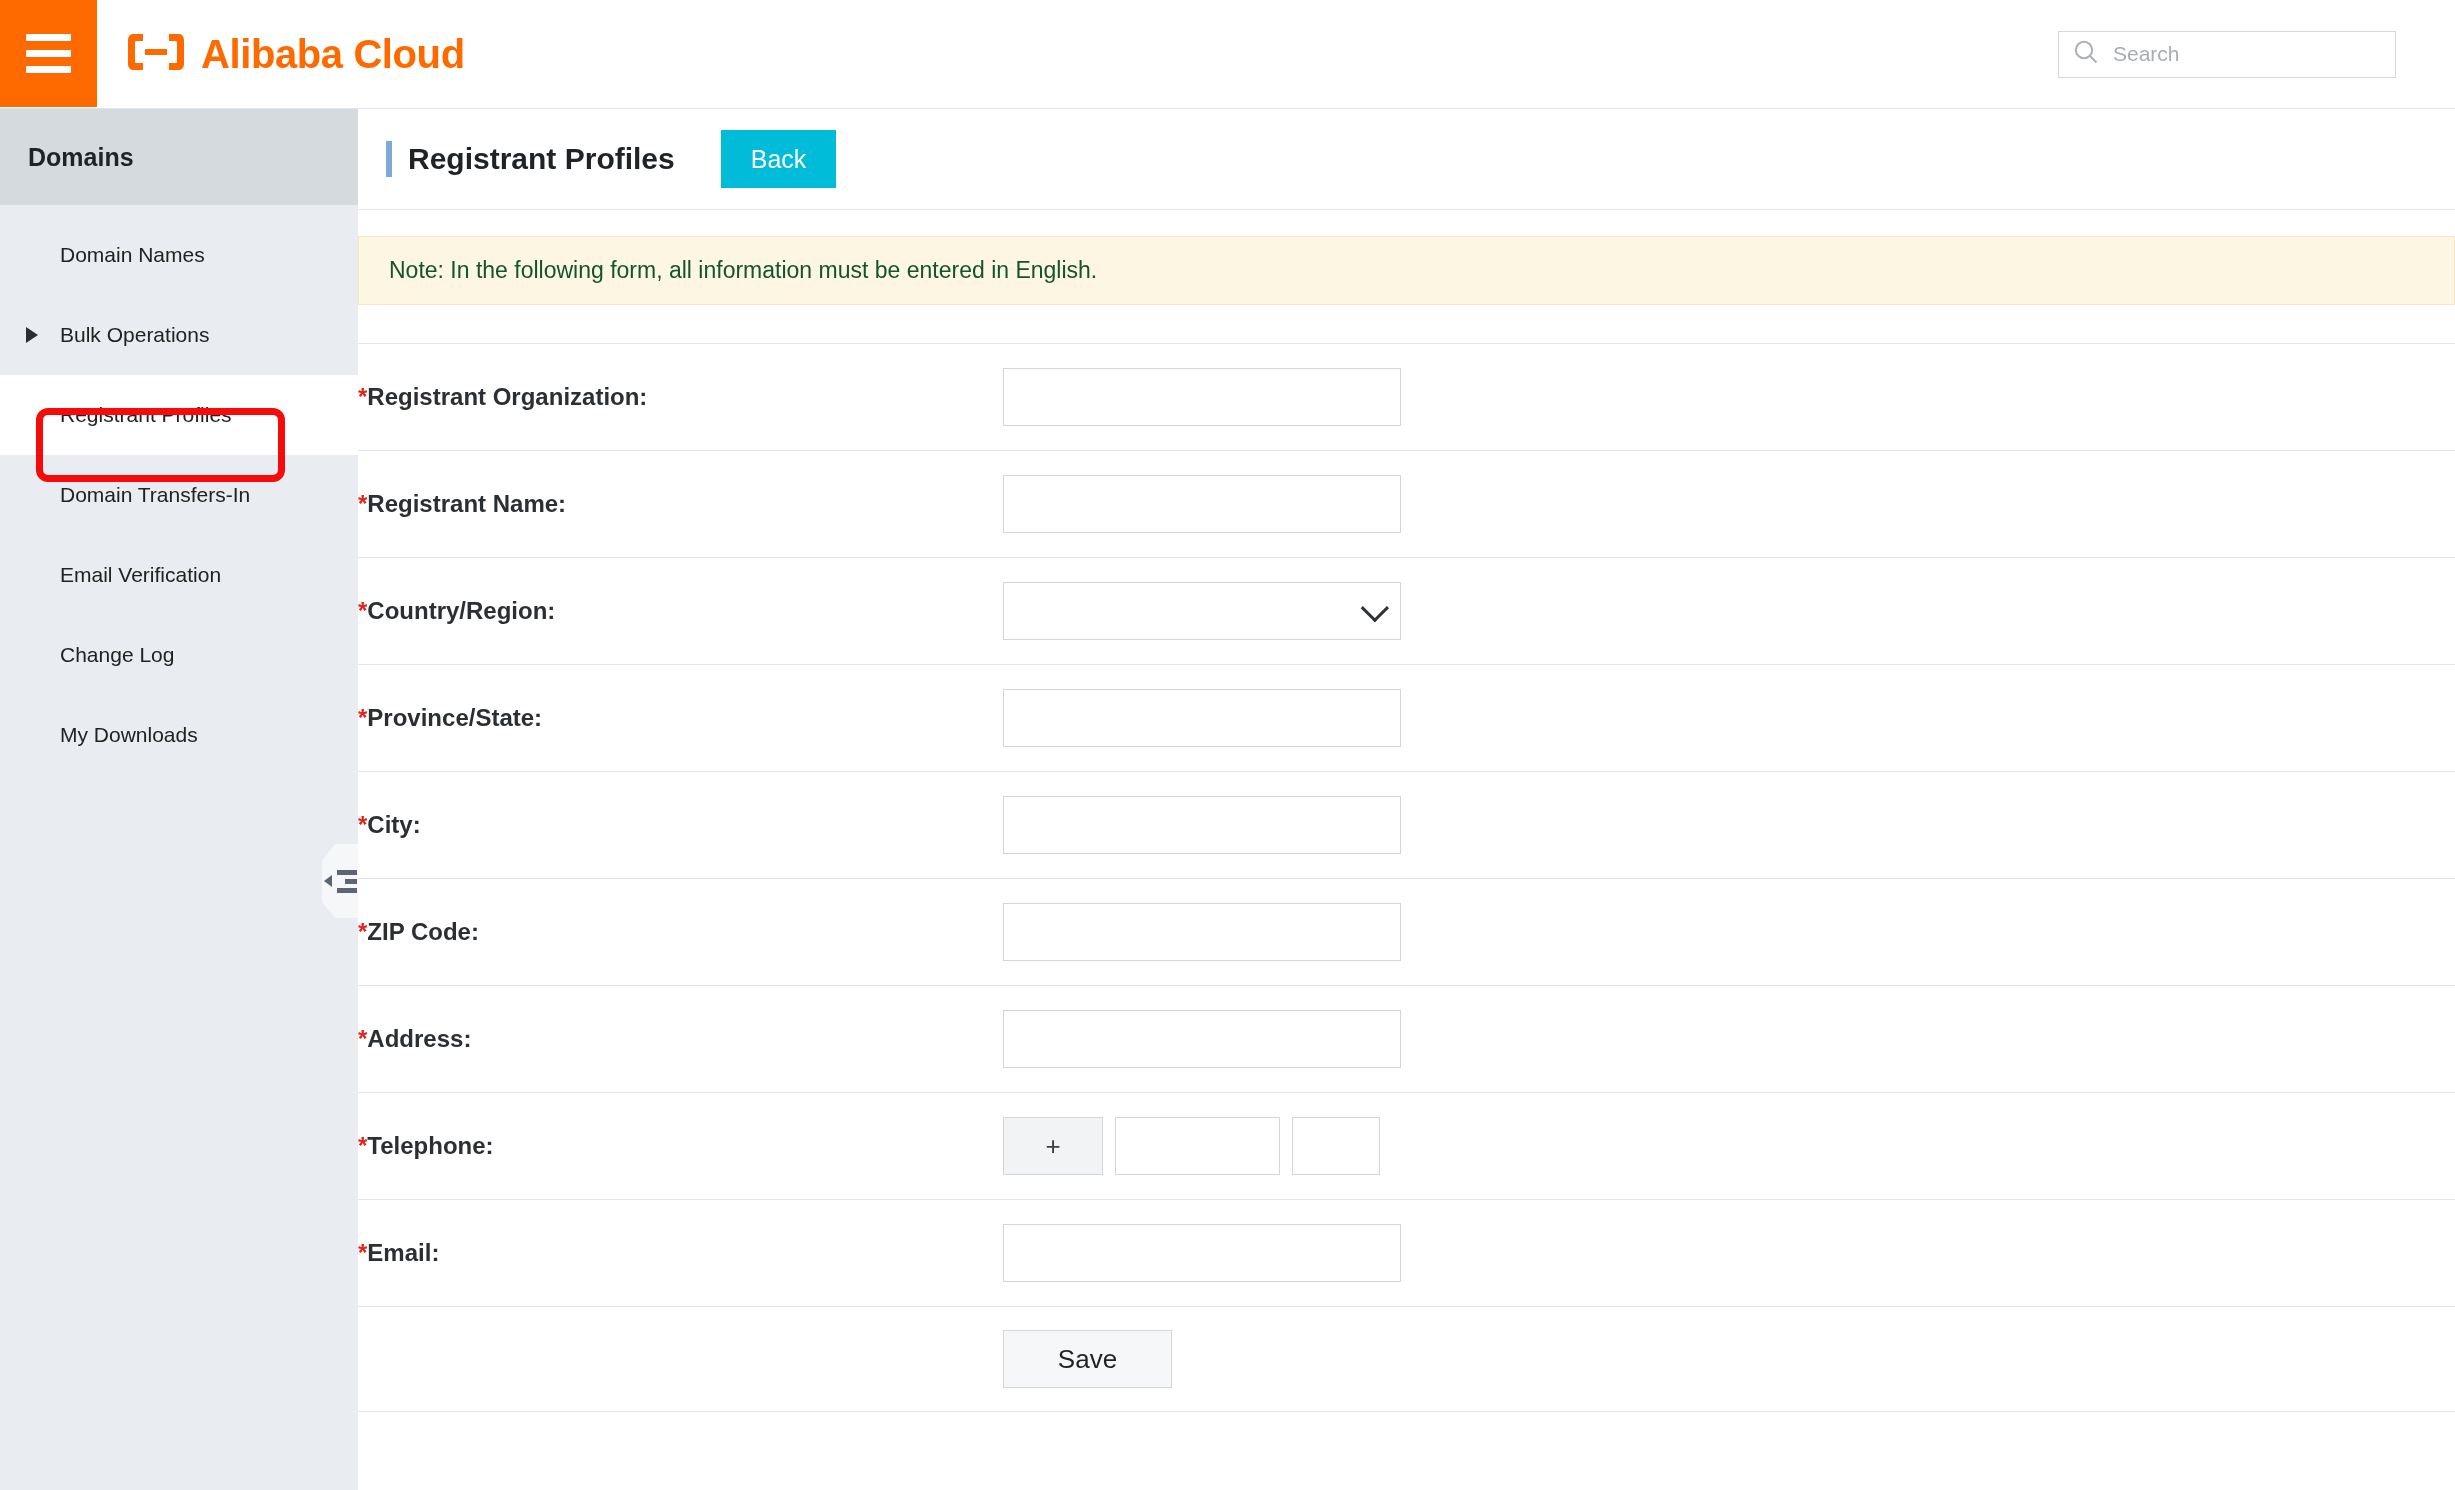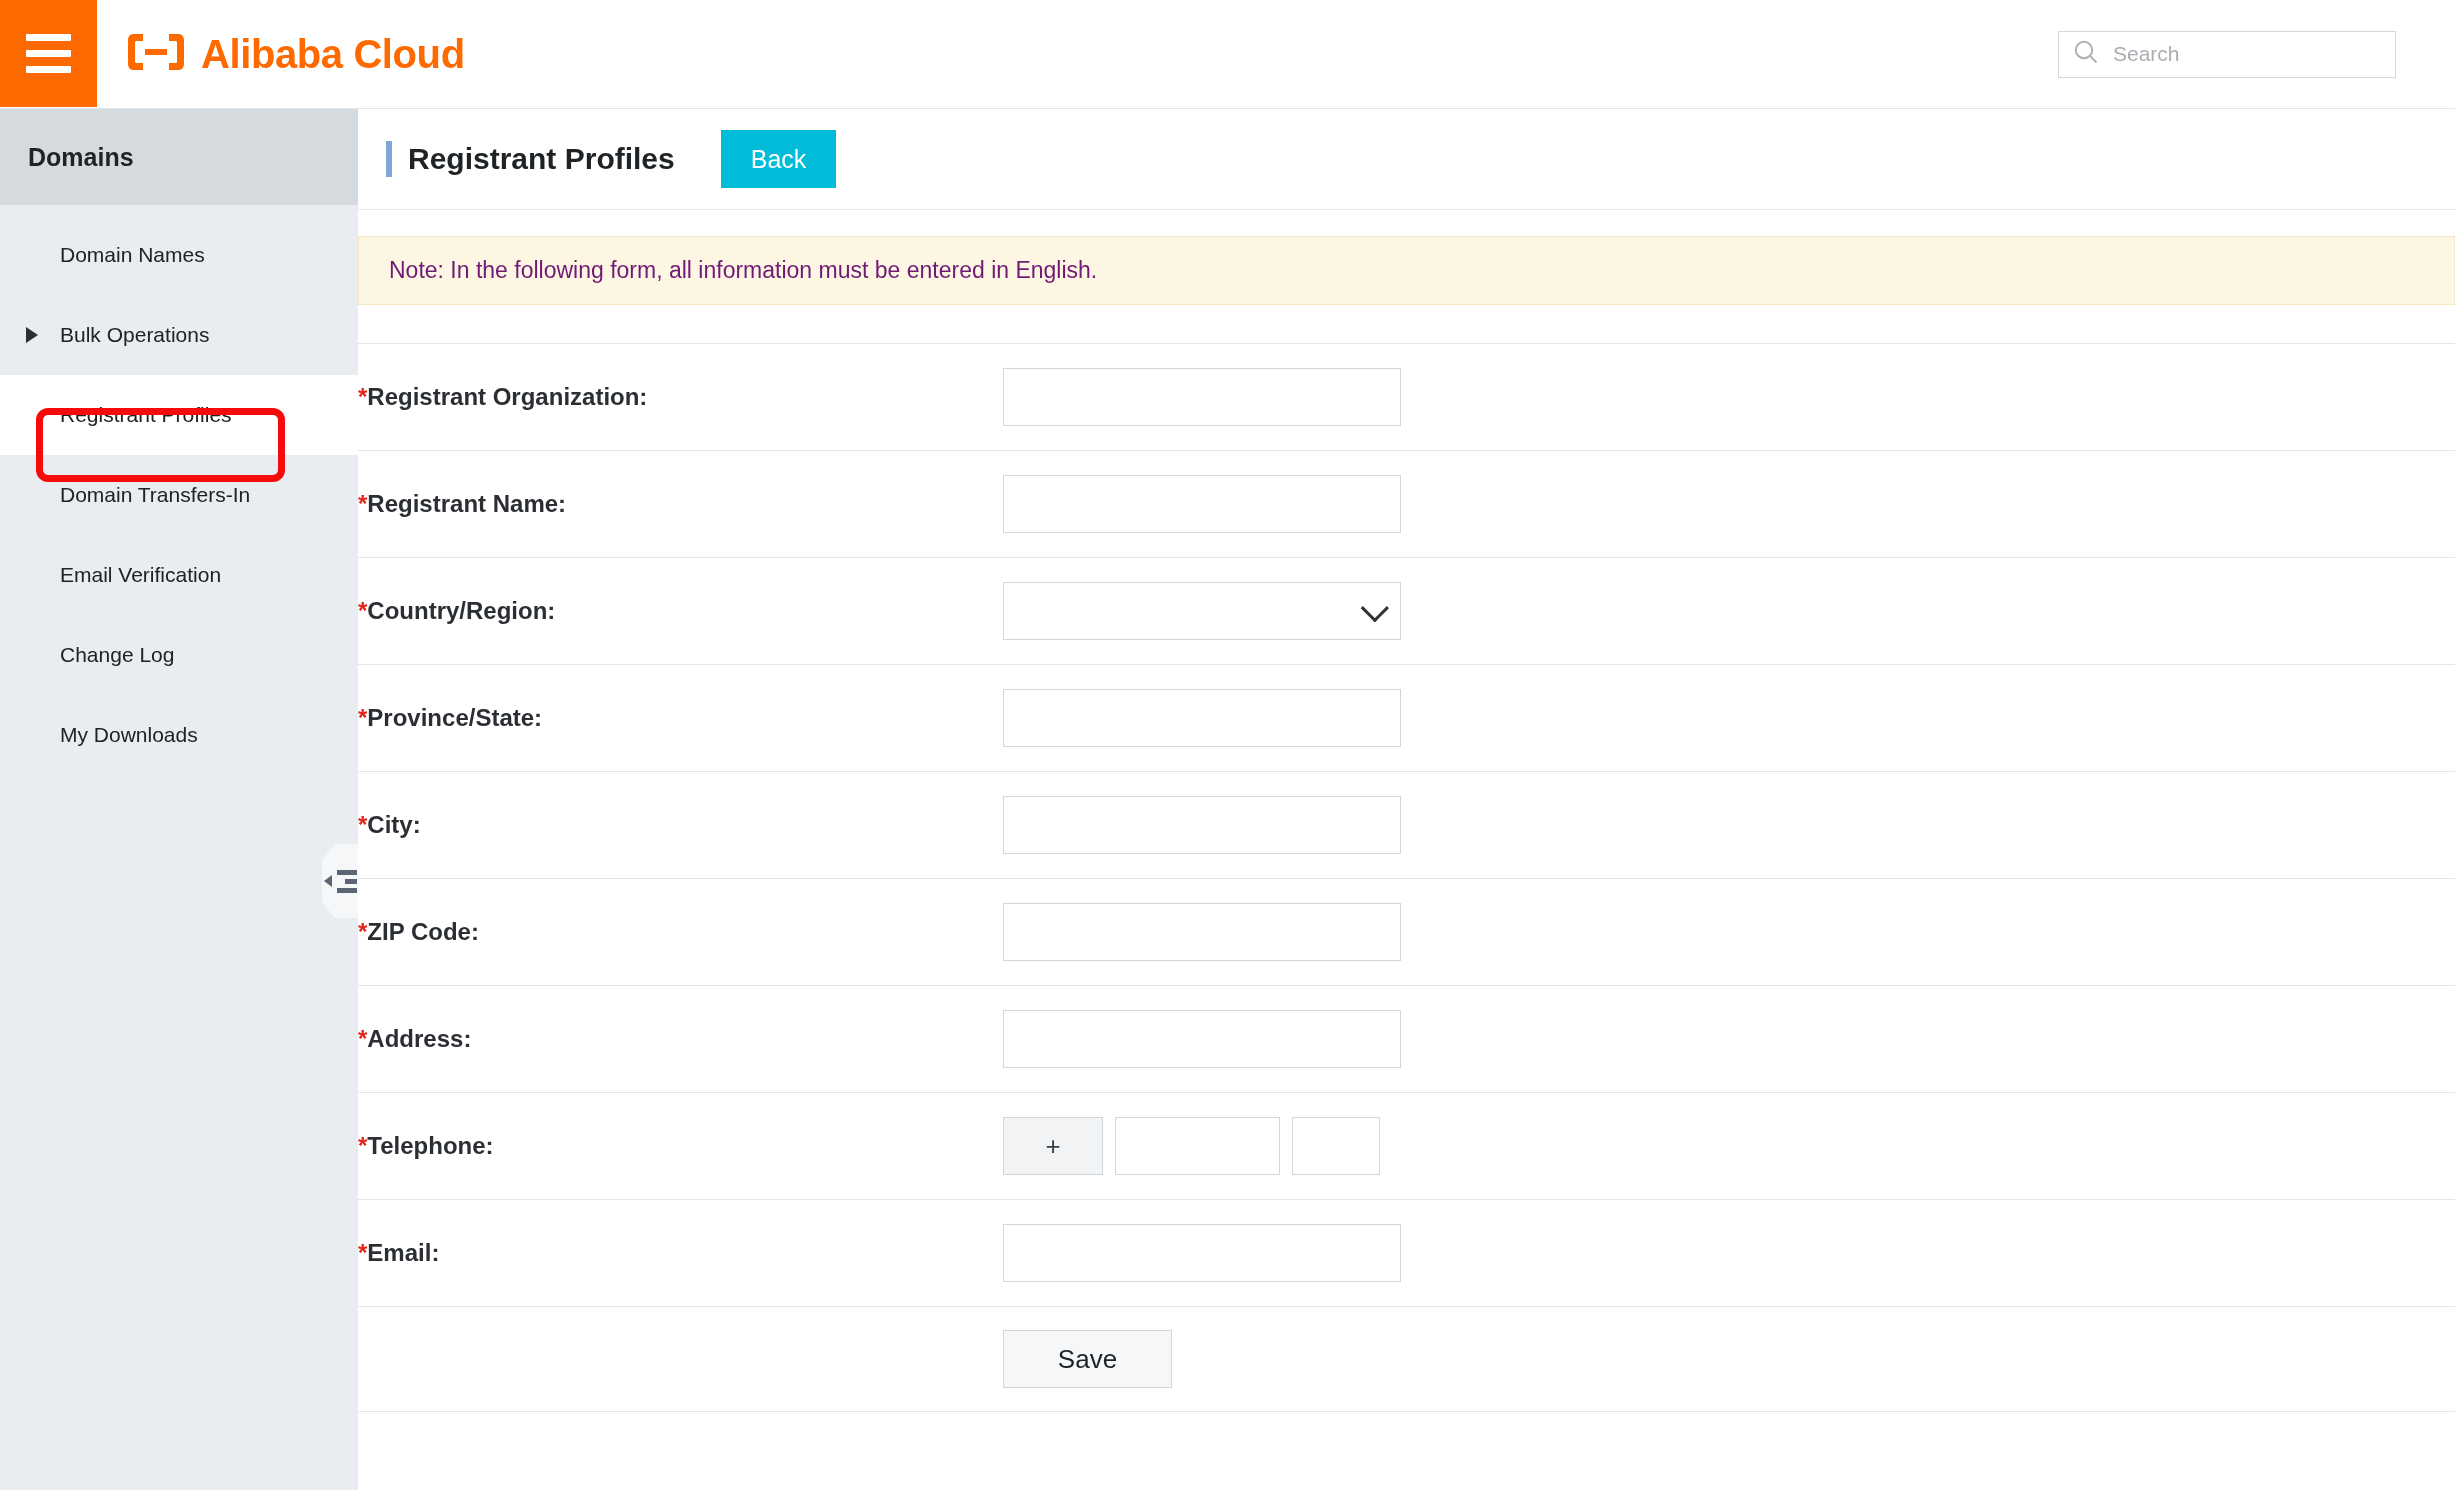--- a/index.html
+++ b/index.html
@@ -145,21 +145,21 @@
     margin-left: 24px;
   }
   .head-rule {
     height: 1px; background: #e6e6e6;
     margin: 0 0 0 0; width: 100%;
   }
 
   .note {
     margin: 26px 0 0 0; width: 100%;
     background: #fcf6e3; border: 1px solid #f5e7c4;
-    padding: 20px 30px; font-size: 23px; color: #701a75;
+    padding: 20px 30px; font-size: 23px; color: #14532d;
   }
 
   .form-table {
     margin-top: 38px; width: 100%;
     border-top: 1px solid #e3e5e7;
   }
   .frow {
     display: flex; align-items: center;
     border-bottom: 1px solid #e3e5e7;
     min-height: 107px;

